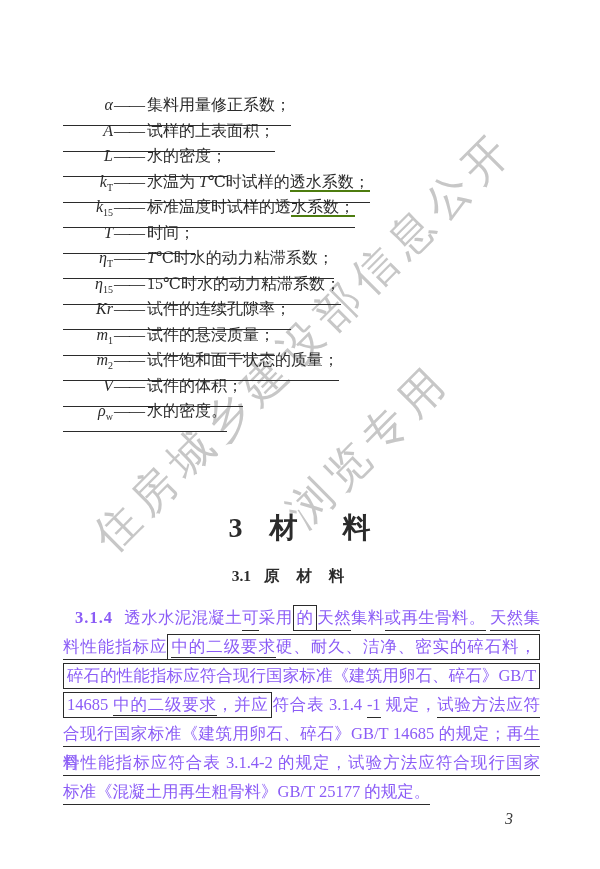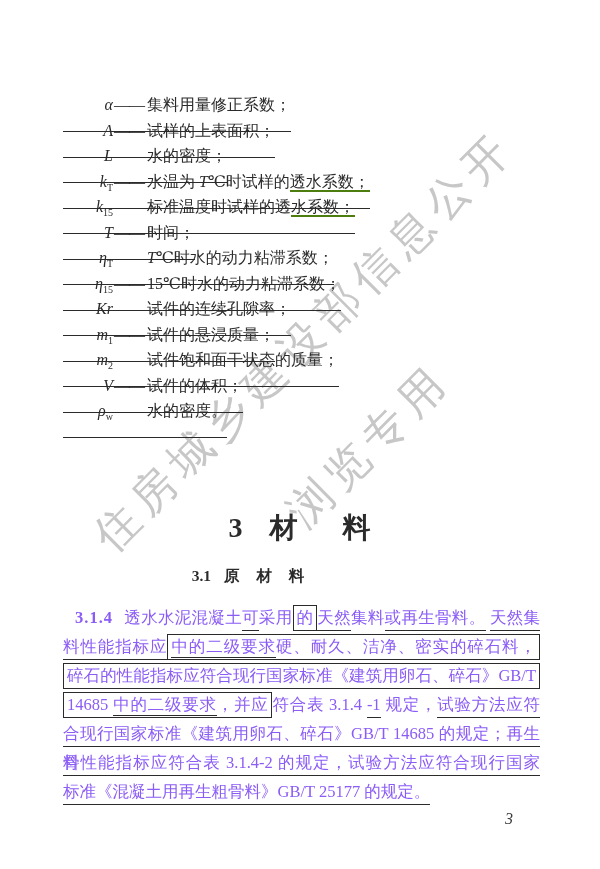--- a/index.html
+++ b/index.html
@@ -29,38 +29,39 @@
   }
   .wm1 { left: 14px;  top: 312px; width: 580px; }
   .wm2 { left: 252px; top: 416px; width: 234px; }
 
   
   .sym-list {
     position: absolute; left: 63px; top: 92px;
     font-size: 16px; z-index: 1;
   }
   .sym-row { height: 25.5px; line-height: 25.5px; white-space: nowrap; }
-  .sym-line { border-bottom: 1px solid #2b2b2b; padding-bottom: 18px; }
+  .sym-line { border-bottom: 1px solid #2b2b2b; padding-bottom: 12px; }
   .sym-cell { display: inline-block; min-width: 50px; text-align: right; font-style: italic; }
   .sym-cell sub { font-style: normal; font-size: 10px; }
   .sym-dash { margin: 0 3px 0 1px; letter-spacing: -1px; }
   .x2 { border-bottom: 2px solid #4d7c0f; }
 
   
   .h-chapter {
     position: absolute; left: 0; top: 509px; width: 600px;
     text-align: center; font-size: 28px; font-weight: bold;
     z-index: 1; letter-spacing: 1px;
   }
   .h-chapter .hnum { margin-right: 26px; }
   .h-chapter .htitle { word-spacing: 36px; }
   .h-section {
     position: absolute; left: 0; top: 566px; width: 496px;
     text-align: center; font-size: 15.5px; font-weight: bold;
     z-index: 1;
+    padding-left: 40px;
   }
   .h-section .hnum { margin-right: 13px; }
   .h-section .htitle { word-spacing: 13px; }
 
   
   .clause {
     position: absolute; left: 63px; top: 603px; width: 477px;
     font-size: 16.5px; z-index: 1; color: #8b5cf6;
   }
   .para-line { height: 29px; line-height: 29px; }

